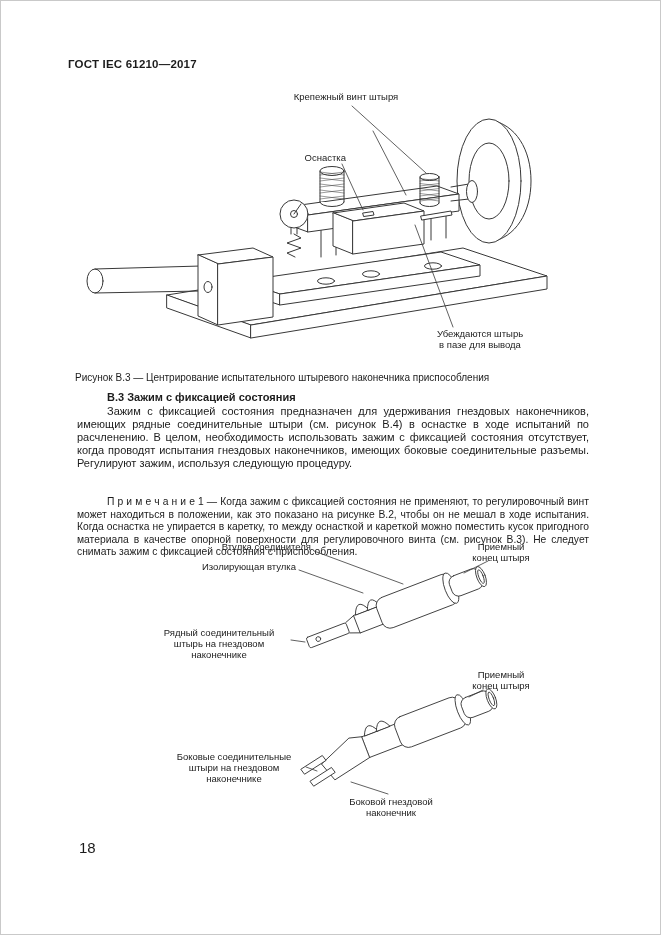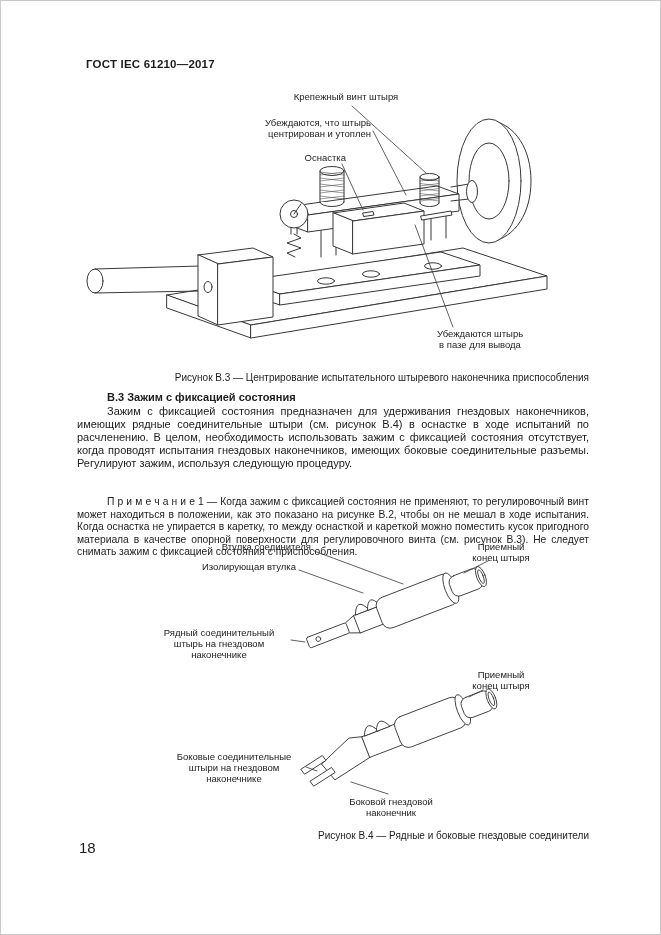--- a/index.html
+++ b/index.html
@@ -2,29 +2,29 @@
 <html><head>
 <meta charset="utf-8">
 <style>
   * { margin:0; padding:0; box-sizing:border-box; }
   html,body { background:#ffffff; }
   .page {
     position:relative; width:661px; height:935px; background:#ffffff;
     border:1px solid #c9c9c9; overflow:hidden;
     font-family:"Liberation Sans", sans-serif; color:#1c1c1c;
   }
-  .header { position:absolute; left:85px; top:57px; font-size:11.5px; font-weight:bold; letter-spacing:.2px; }
+  .header { position:absolute; left:67px; top:57px; font-size:11.5px; font-weight:bold; letter-spacing:.2px; }
   .fig { position:absolute; left:0; width:661px;padding-left:18px; }
   .fig-b3 { top:84px; height:288px; }
   .fig-b4 { top:538px; height:288px; }
   .fig-svg { position:absolute; left:0; top:0; }
   .fig-label { position:absolute; font-size:9.5px; line-height:11px; color:#222; }
   .tc { text-align:center; }
   .tr { text-align:right; }
-  .caption { position:absolute; left:74px; width:514px; text-align:right; font-size:10px; color:#1c1c1c; }
+  .caption { position:absolute; left:74px; width:514px; text-align:left; font-size:10px; color:#1c1c1c; }
   .caption-b3 { top:371px; }
   .caption-b4 { top:829px; }
   .heading { position:absolute; left:76px; top:390px; width:512px; font-size:11px; font-weight:bold; padding-left:30px; }
   .para { position:absolute; left:76px; width:512px; text-align:justify; }
   .para-1 { top:404px; font-size:11px; line-height:13px; text-indent:30px; }
   .note-1 { top:467px; font-size:10.3px; line-height:12.5px; text-indent:30px;margin-top:28px; }
   .page-num { position:absolute; left:78px; top:838px; font-size:15px; }
 </style>
 </head>
 <body>
@@ -119,24 +119,20 @@
           <path d="M351,21 L425,88"></path>
           <path d="M372,46 L405,110"></path>
           <path d="M341,79 L362,125"></path>
           <path d="M452,242 L414,140"></path>
         </g>
       </g>
     </svg>
 
     <div class="fig-label tc" style="left:262px;top:6px;width:166px">Крепежный винт штыря</div>
 
-    <div class="fig-label tr" style="left:200px;top:32px;width:170px">
-      <div>Убеждаются, что штырь</div>
-      <div>центрирован и утоплен</div>
-    </div>
 
     <div class="fig-label tr" style="left:270px;top:67px;width:75px">Оснастка</div>
 
     <div class="fig-label tc" style="left:424px;top:243px;width:110px">
       <div>Убеждаются штырь</div>
       <div>в пазе для вывода</div>
     </div>
   </div>
 
   <div class="caption caption-b3">Рисунок В.3 — Центрирование испытательного штыревого наконечника приспособления</div>
@@ -214,16 +210,15 @@
       <div>штыри на гнездовом</div>
       <div>наконечнике</div>
     </div>
 
     <div class="fig-label tc" style="left:330px;top:257px;width:120px">
       <div>Боковой гнездовой</div>
       <div>наконечник</div>
     </div>
   </div>
 
-  <div class="caption caption-b4">Рисунок В.4 — Рядные и боковые гнездовые соединители</div>
 
   <div class="page-num">18</div>
 </div>
 
 </body></html>

